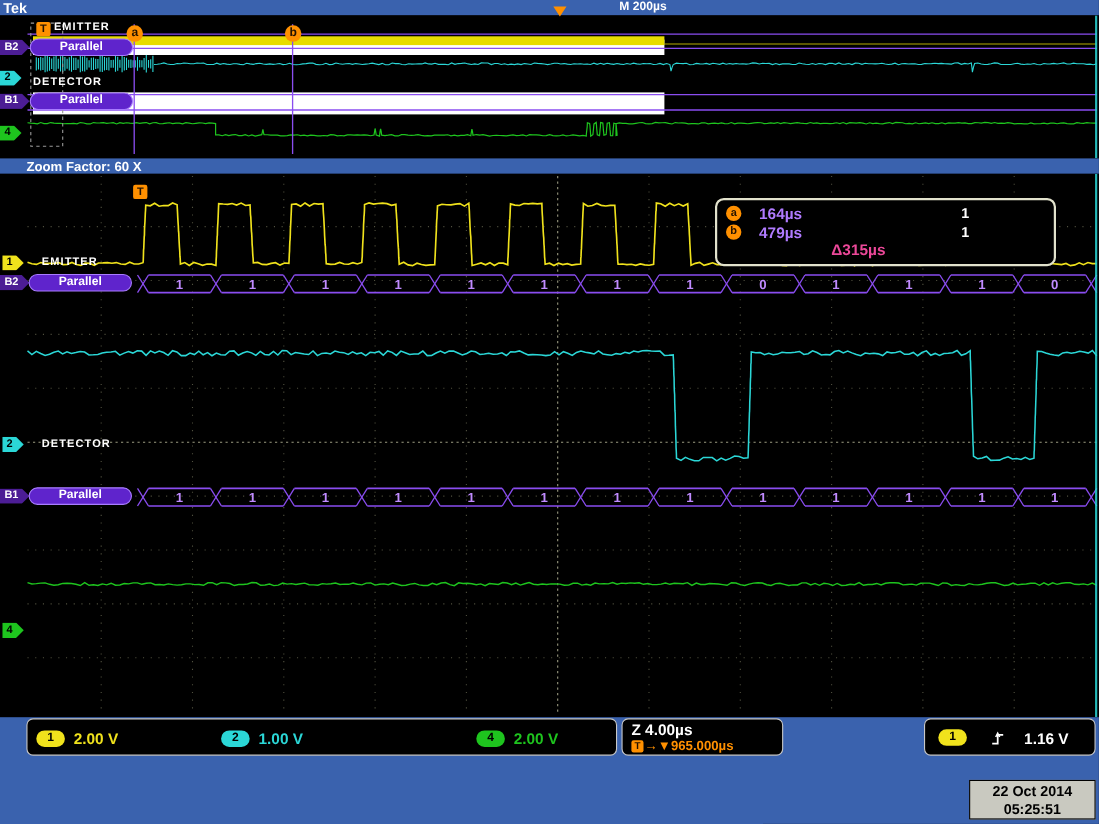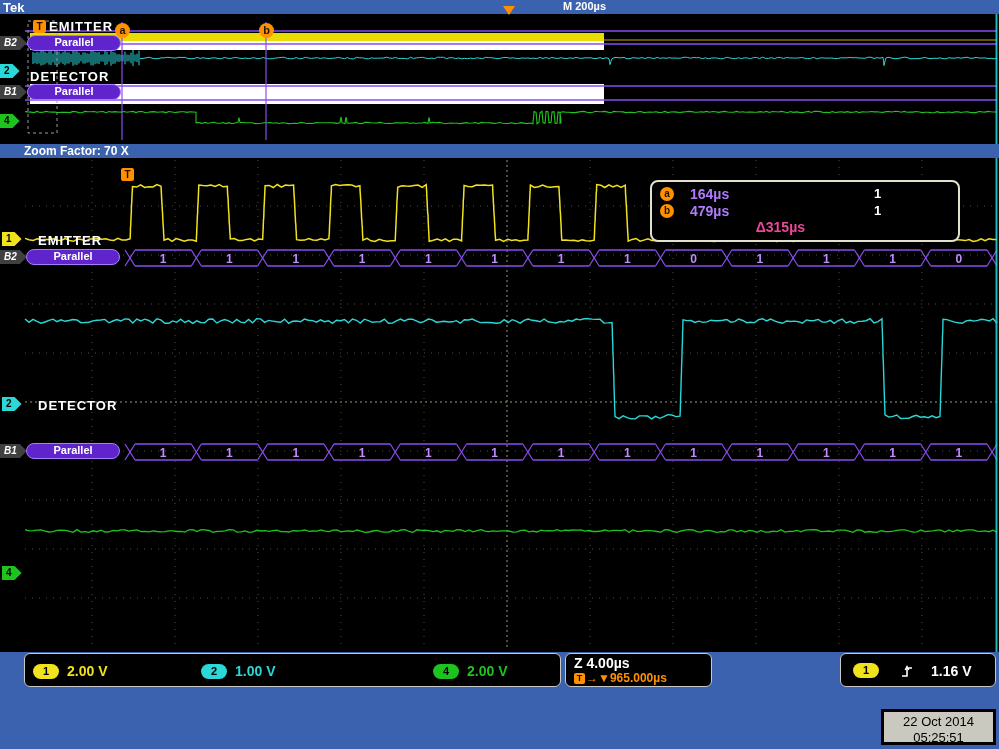--- a/index.html
+++ b/index.html
@@ -15,26 +15,26 @@
   .trigpos{position:absolute;left:503px;top:6px;width:0;height:0;border-left:6px solid transparent;border-right:6px solid transparent;border-top:9px solid #ff9000;z-index:30;}
 
   .overview{left:0;top:14px;width:999px;height:130px;background:#000;}
   .zoombar{left:0;top:144px;width:999px;height:14px;background:#3a62ae;color:#fff;font-size:12px;font-weight:bold;line-height:14px;padding-left:24px;}
   .zoomarea{left:0;top:158px;width:999px;height:494px;background:#000;}
 
   .pennant{position:absolute;height:14px;line-height:14px;font-size:10px;font-weight:bold;color:#000;padding:0 10px 0 4px;clip-path:polygon(0 0,calc(100% - 7px) 0,100% 50%,calc(100% - 7px) 100%,0 100%);}
   .c1{background:#f0e21c;}
   .c2{background:#2bd7d7;}
   .c4{background:#1ec41e;}
-  .cb{background:#404040;color:#fff;font-style:italic;}
+  .cb{background:#4c1d95;color:#fff;}
 
   .parallel{position:absolute;width:94px;height:16px;background:#5f24cc;border:1.5px solid #a97cff;border-radius:9px;color:#fff;font-size:11px;font-weight:bold;text-align:center;line-height:13px;}
   .tbadge{position:absolute;width:13px;height:13px;background:#ff9000;color:#241200;font-size:10px;font-weight:bold;text-align:center;line-height:13px;border-radius:2px;}
   .mcirc{position:absolute;width:15px;height:15px;border-radius:50%;background:#ff9000;color:#241200;font-size:11px;font-weight:bold;text-align:center;line-height:15px;z-index:5;}
-  .wlabel{position:absolute;color:#fff;font-size:13px;font-weight:bold;letter-spacing:1px;}
+  .wlabel{position:absolute;color:#fff;font-size:10px;font-weight:bold;letter-spacing:1px;}
 
   .cursorbox{position:absolute;left:650px;top:22px;width:310px;height:62px;background:#000;border:2px solid #e2e2cc;border-radius:8px;padding:3px 8px;z-index:10;}
   .crow{display:grid;grid-template-columns:30px 115px 1fr;align-items:center;height:17px;}
   .cmark{width:14px;height:14px;border-radius:50%;background:#ff9000;color:#241200;font-size:10px;font-weight:bold;text-align:center;line-height:14px;}
   .ctime{color:#b07bff;font-size:14px;font-weight:bold;text-align:left;}
   .cbit{color:#fff;font-size:13px;font-weight:bold;text-align:center;}
   .cdelta{color:#ec4899;font-size:14px;font-weight:bold;margin-left:30px;width:115px;text-align:right;}
 
   .bottom{left:0;top:652px;width:999px;height:97px;background:#3a62ae;}
   .sbox{position:absolute;top:1px;height:34px;background:#000;border:1px solid #c8c8c8;border-radius:6px;}
@@ -42,21 +42,21 @@
   .pill{display:inline-block;width:26px;height:15px;border-radius:8px;text-align:center;line-height:15px;font-size:11px;font-weight:bold;}
   .p1{background:#f0e21c;color:#000;}
   .p2{background:#2bd7d7;color:#000;}
   .p4{background:#1ec41e;color:#000;}
   .v1{color:#f0e21c;font-size:14px;font-weight:bold;}
   .v2{color:#2bd7d7;font-size:14px;font-weight:bold;}
   .v4{color:#1ec41e;font-size:14px;font-weight:bold;}
   .wv{color:#fff;font-size:14px;font-weight:bold;}
   .ov{color:#ff9000;font-size:12px;font-weight:bold;}
   .tsmall{display:inline-block;width:11px;height:11px;background:#ff9000;color:#241200;font-size:9px;font-weight:bold;text-align:center;line-height:11px;border-radius:2px;margin-right:1px;}
-  .dtbox{position:absolute;left:881px;top:57px;width:115px;height:36px;background:#c9c9c0;border:3px solid #000000;color:#000;font-size:13px;font-weight:normal;text-align:center;padding-top:2px;line-height:16px;}
+  .dtbox{position:absolute;left:881px;top:57px;width:115px;height:36px;background:#c9c9c0;border:1px solid #000000;color:#000;font-size:13px;font-weight:bold;text-align:center;padding-top:2px;line-height:16px;}
 </style>
 </head>
 <body>
 
 <div class="abs topbar">
   <span class="tek">Tek</span>
   <span class="stop">Stop</span>
   <span class="tbase">M 200µs</span>
 </div>
 <div class="abs trigpos"></div>
@@ -139,21 +139,21 @@
   <span class="pennant c2" style="left:0;top:50px;">2</span>
   <span class="wlabel" style="left:30px;top:55px;">DETECTOR</span>
   <span class="pennant cb" style="left:0;top:71px;">B1</span>
   <span class="parallel" style="left:27px;top:70px;">Parallel</span>
   <span class="pennant c4" style="left:0;top:100px;">4</span>
   <span class="mcirc" style="left:115px;top:9px;">a</span>
   <span class="mcirc" style="left:259px;top:9px;">b</span>
 </div>
 
 <div class="abs zoombar">
-  <span>Zoom Factor: 70 X</span>
+  <span>Zoom Factor: 60 X</span>
 </div>
 
 <div class="abs zoomarea">
   <svg id="zoom-svg" width="999" height="494">
       <line x1="92" y1="2" x2="92" y2="490" stroke="#50503f" stroke-width="1" stroke-dasharray="1 6"></line>
       <line x1="175" y1="2" x2="175" y2="490" stroke="#50503f" stroke-width="1" stroke-dasharray="1 6"></line>
       <line x1="258" y1="2" x2="258" y2="490" stroke="#50503f" stroke-width="1" stroke-dasharray="1 6"></line>
       <line x1="341" y1="2" x2="341" y2="490" stroke="#50503f" stroke-width="1" stroke-dasharray="1 6"></line>
       <line x1="424" y1="2" x2="424" y2="490" stroke="#50503f" stroke-width="1" stroke-dasharray="1 6"></line>
       <line x1="507" y1="2" x2="507" y2="490" stroke="#9a9a80" stroke-width="1" stroke-dasharray="2 3"></line>

